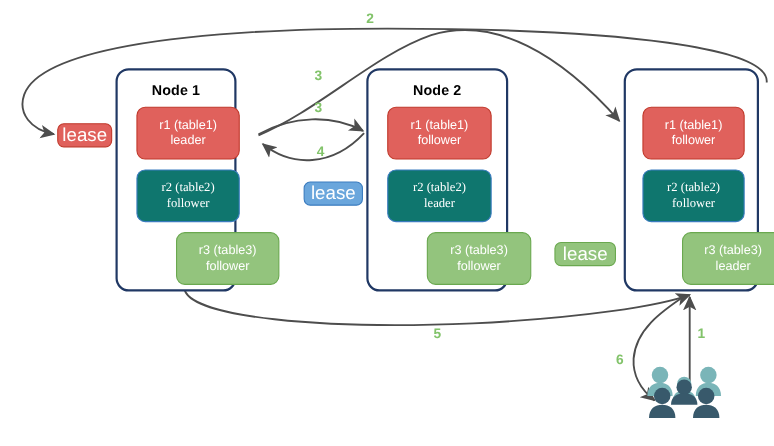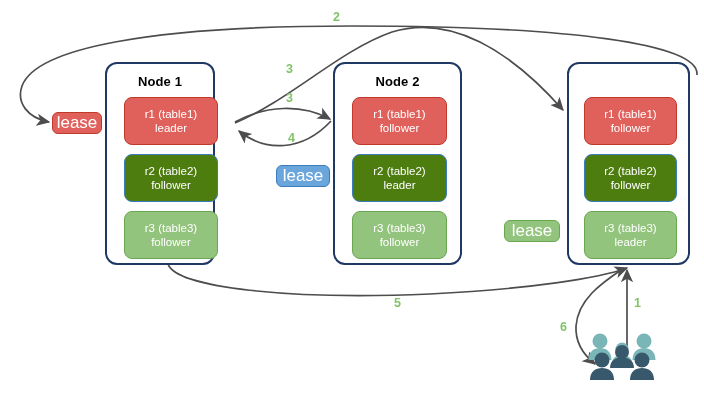--- a/index.html
+++ b/index.html
@@ -49,22 +49,22 @@
     flex-direction: column;
     align-items: center;
     justify-content: center;
     font-size: 11.5px;
     line-height: 14px;
     color: #ffffff;
     text-align: center;
   }
   .replica .ln { display: block; }
   .rep-red   { background: #e0615c; border: 1.5px solid #c0392b; }
-  .rep-blue  { background: #4d7c0f; border: 1.5px solid #3b7cbf; }
-  .rep-green { background: #93c47d; border: 1.5px solid #6aa84f; }
+  .rep-blue  { background: #0f766e; border: 1.5px solid #3b7cbf; font-family: Liberation Serif, serif; }
+  .rep-green { background: #93c47d; border: 1.5px solid #6aa84f; margin-left: 36px; }
 
   .lease {
     position: absolute;
     box-sizing: border-box;
     border-radius: 6px;
     display: flex;
     align-items: center;
     justify-content: center;
     font-size: 17px;
     color: #ffffff;

